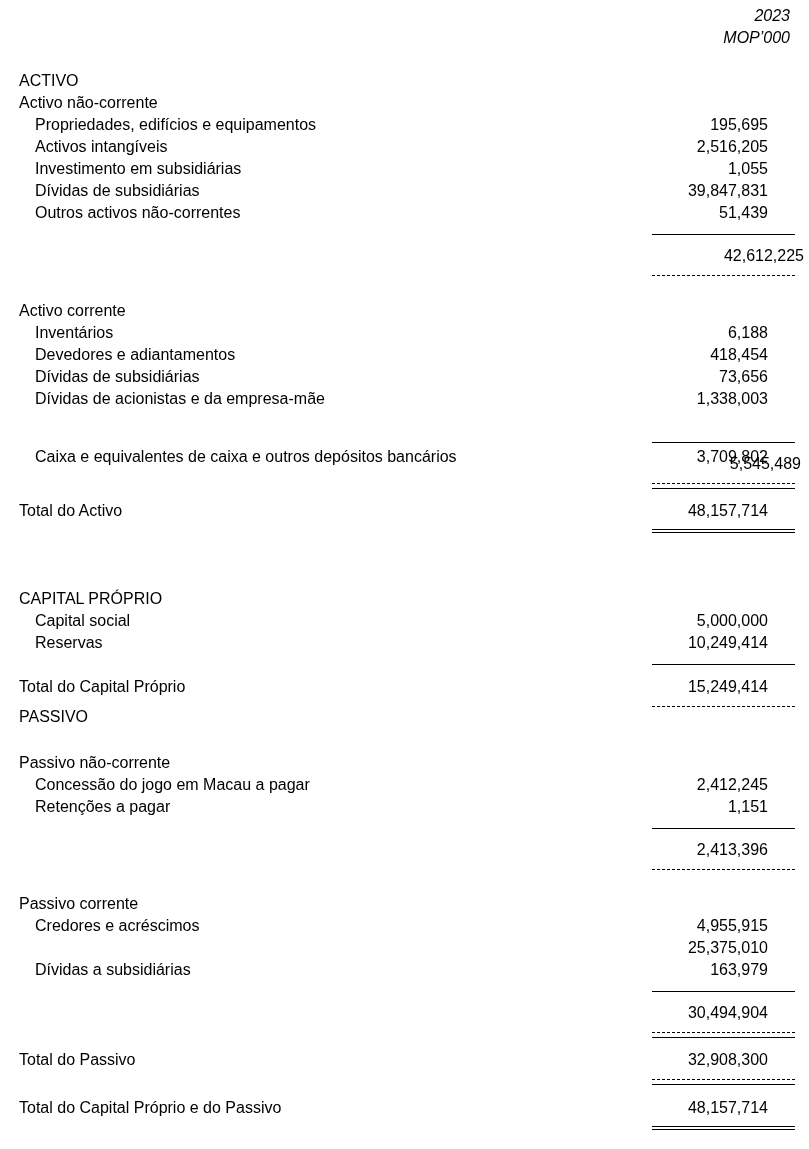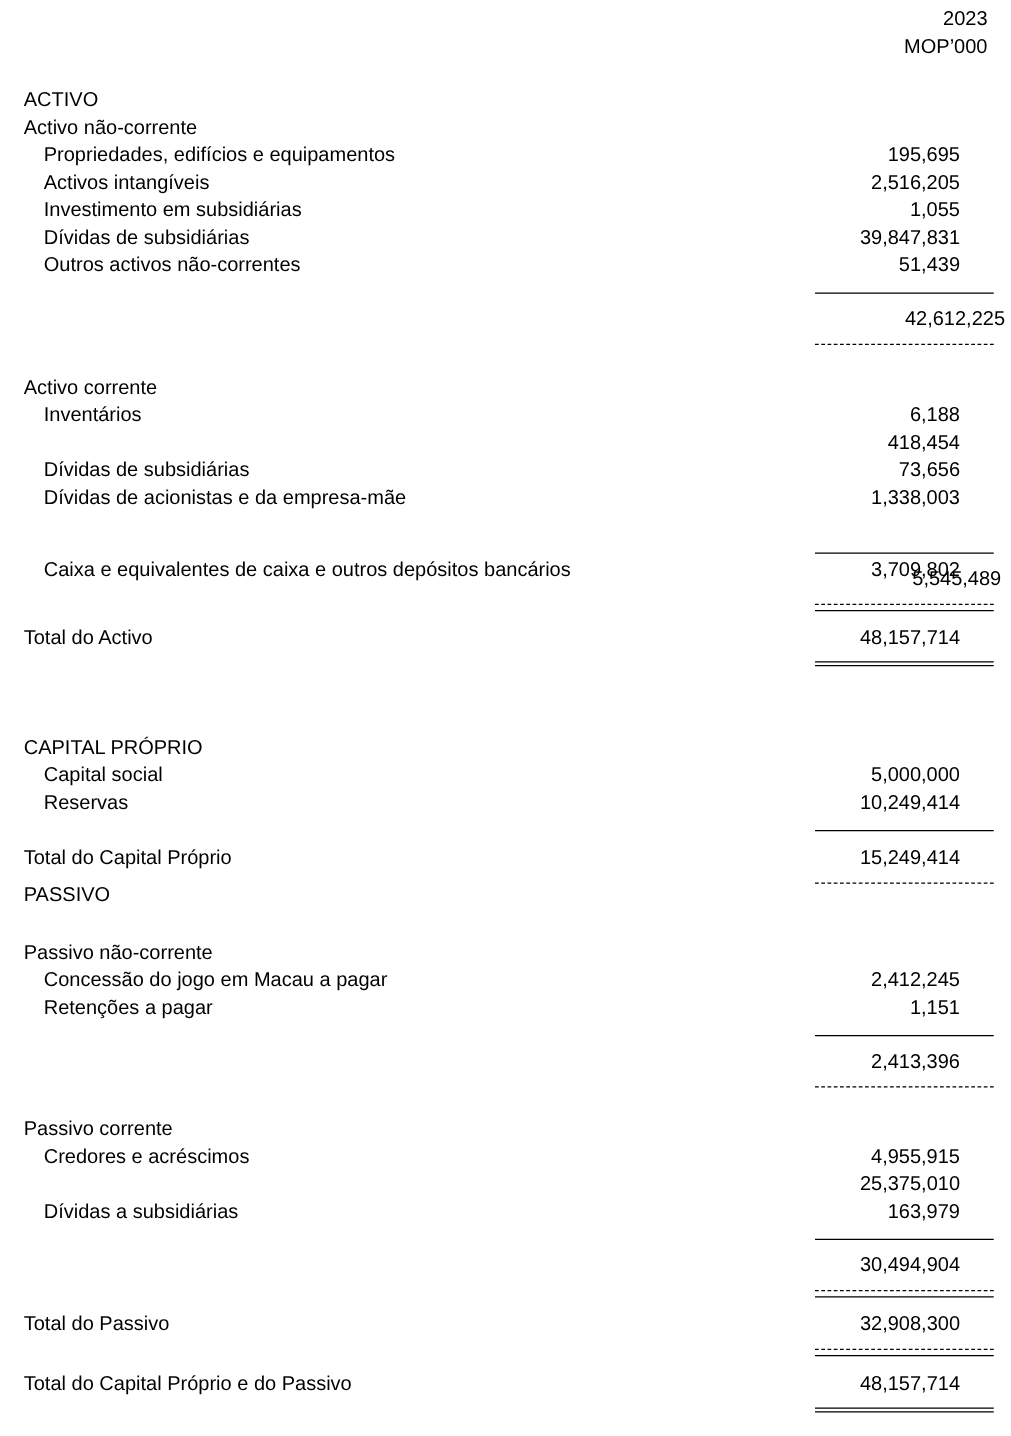--- a/index.html
+++ b/index.html
@@ -35,20 +35,21 @@
       position: absolute;
       right: 19px;
       text-align: right;
       white-space: nowrap;
     }
     .hdr {
       position: absolute;
       right: 19px;
       text-align: right;
       line-height: 22px;
+      font-style: italic;
     }
     .rule {
       position: absolute;
       left: 652px;
       width: 143px;
     }
     .solid {
       border-top: 1.5px solid #000;
       height: 0;
     }
@@ -103,20 +104,21 @@
 <div class="rule dashed" style="top:275px;"></div>
 
 <div class="row" style="top:300px;">
   <span class="label">Activo corrente</span>
 </div>
 <div class="row" style="top:322px;">
   <span class="label indent">Inventários</span>
   <span class="value">6,188</span>
 </div>
 <div class="row" style="top:344px;">
+  <span class="label indent">Devedores e adiantamentos</span>
   <span class="value">418,454</span>
 </div>
 <div class="row" style="top:366px;">
   <span class="label indent">Dívidas de subsidiárias</span>
   <span class="value">73,656</span>
 </div>
 <div class="row" style="top:388px;">
   <span class="label indent">Dívidas de acionistas e da empresa-mãe</span>
   <span class="value">1,338,003</span>
 </div>

